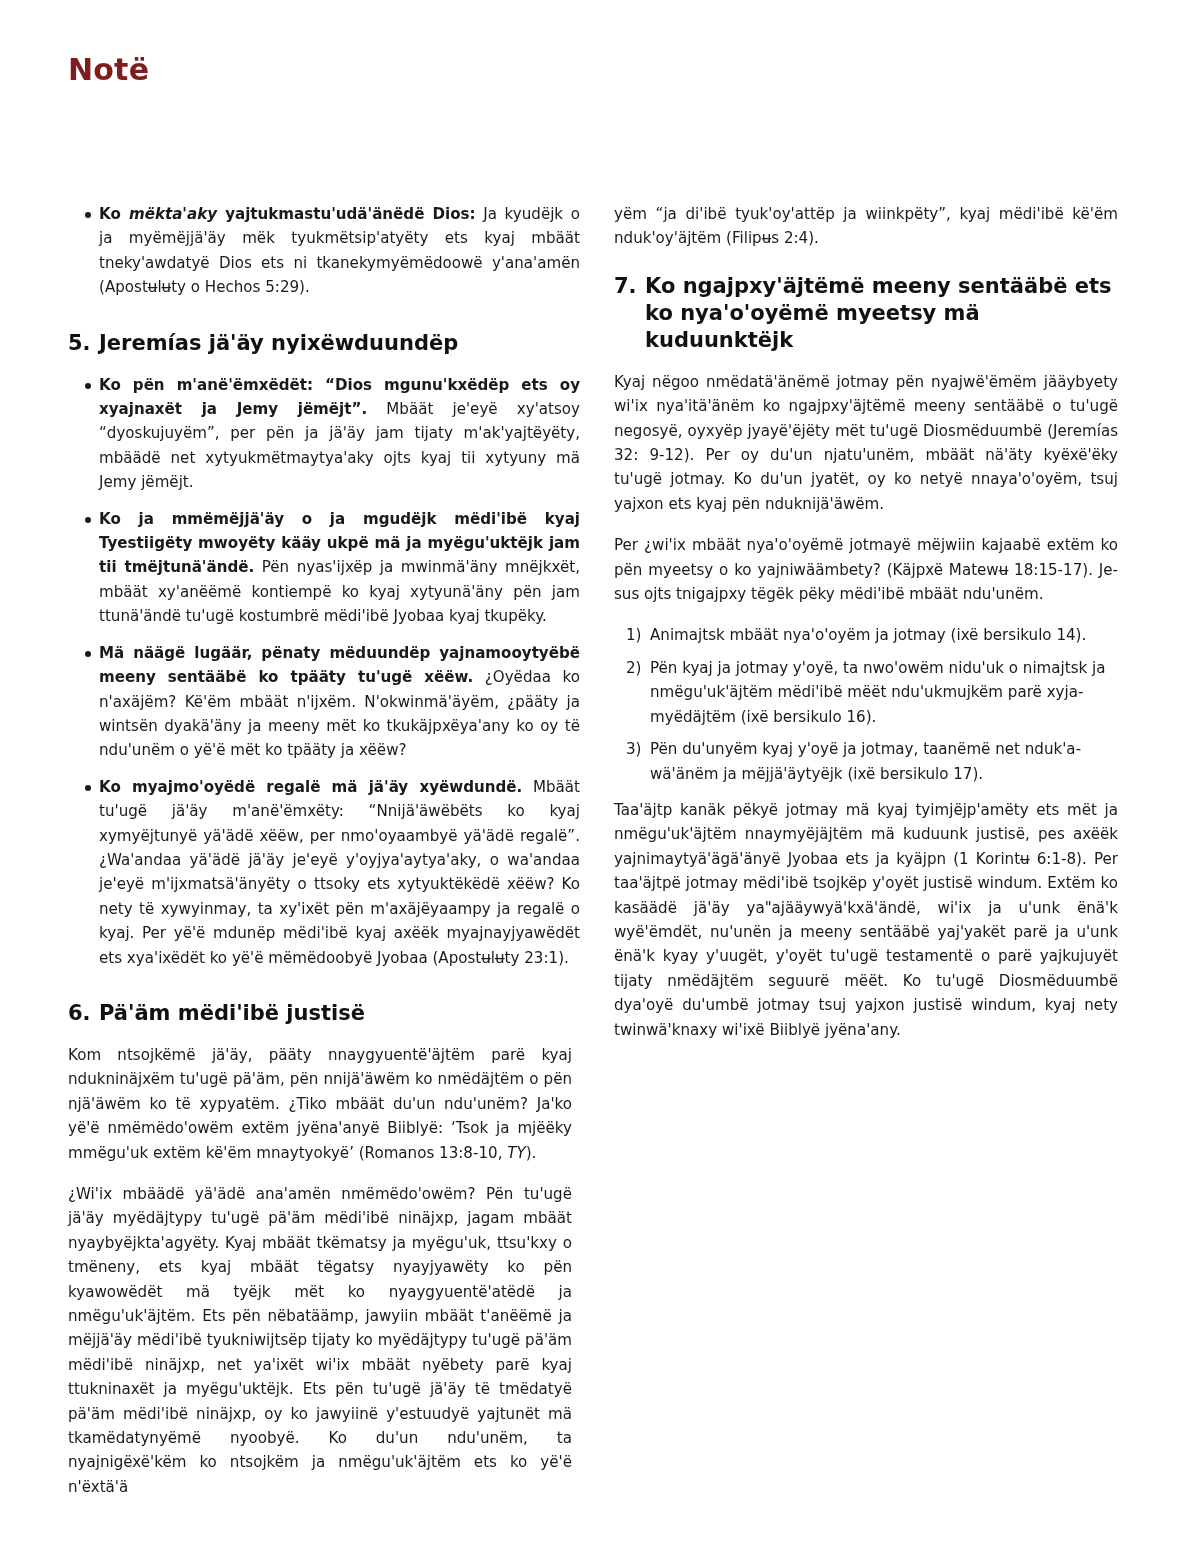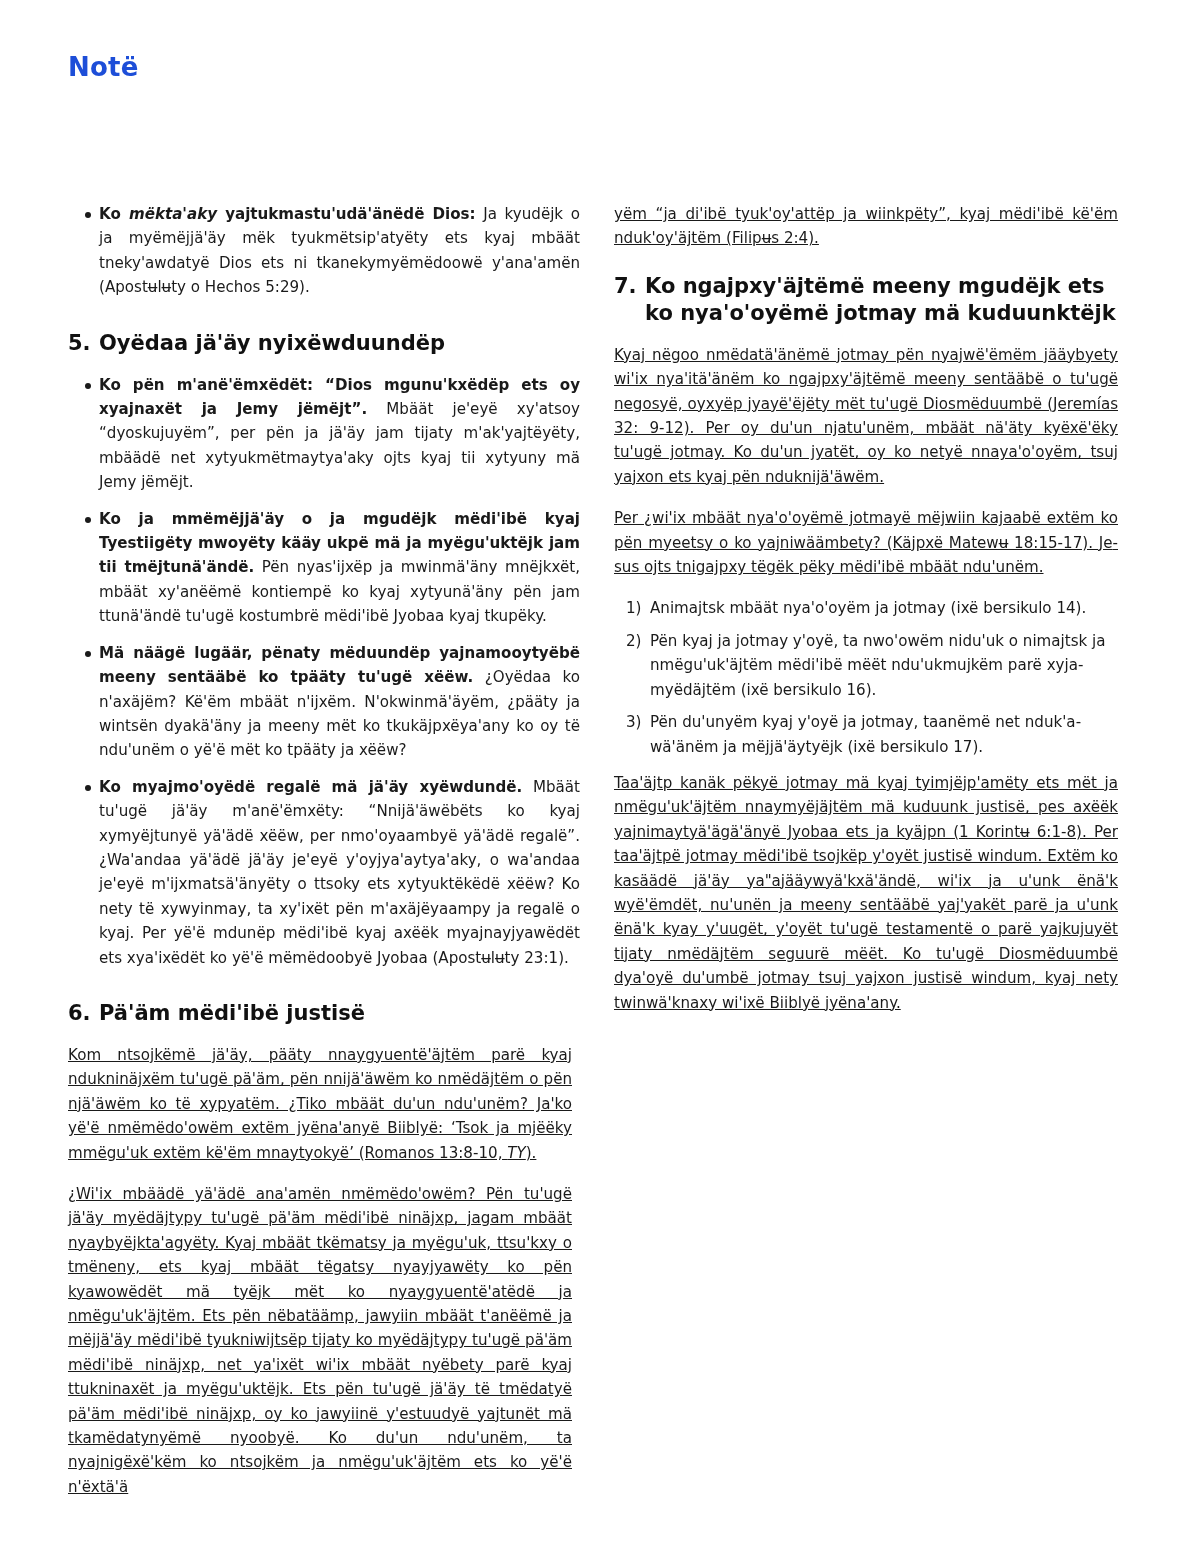--- a/index.html
+++ b/index.html
@@ -3,29 +3,29 @@
   <meta charset="utf-8">
   <style>
     html, body { margin: 0; padding: 0; background: #ffffff; }
     body {
       width: 1200px; height: 1543px; position: relative; overflow: hidden;
       font-family: "DejaVu Sans", sans-serif; color: #1a1a1a;
     }
     .header-title {
       position: absolute; left: 68px; top: 52px;
       font-family: "DejaVu Sans", sans-serif; font-weight: bold;
-      font-size: 26px; color: #1d4ed8; letter-spacing: 0.2px;
+      font-size: 30px; color: #7f1d1d; letter-spacing: 0.2px;
     }
     .col {
       position: absolute; top: 202px; width: 512px;
       font-size: 15.1px; line-height: 24.4px;
     }
     .col-left { left: 68px; }
     .col-right { left: 614px; }
-    p { margin: 0 8px 17px 0; text-align: justify; hyphens: manual; text-decoration: underline; }
+    p { margin: 0 8px 17px 0; text-align: justify; hyphens: manual; }
     .bullet-list { list-style: none; margin: 0; padding: 0; }
     .bullet-item { position: relative; padding-left: 31px; margin: 0 0 12px 0; text-align: justify; }
     .bullet-item::before {
       content: ""; position: absolute; left: 17px; top: 10px;
       width: 6px; height: 6px; border-radius: 50%; background: #1a1a1a;
     }
     .b { font-weight: bold; }
     .i { font-style: italic; }
     h2 {
       font-family: "DejaVu Sans", sans-serif; font-weight: normal;
@@ -45,21 +45,21 @@
 
 <div class="header-title">Notë</div>
 
 <div class="col col-left">
   <ul class="bullet-list">
     <li class="bullet-item"><span class="b">Ko </span><span class="b i">mëkta'aky</span><span class="b"> yajtukmastu'udä'änëdë Dios:</span><span> Ja kyudëjk o ja myëmëjjä'äy mëk tyukmëtsip'atyëty ets kyaj mbäät tneky'awda­tyë Dios ets ni tkanekymyëmëdoowë y'ana'amën (Apostʉlʉty o Hechos 5:29).</span></li>
   </ul>
 
   <h2 class="gap-top">
       <span class="num">5.</span>
-      <span class="txt">Oyëdaa jä'äy nyixëwduundëp</span>
+      <span class="txt">Jeremías jä'äy nyixëwduundëp</span>
     </h2>
 
   <ul class="bullet-list">
     <li class="bullet-item"><span class="b">Ko pën m'anë'ëmxëdët: “Dios mgunu'kxëdëp ets oy xyajna­xët ja Jemy jëmëjt”.</span><span> Mbäät je'eyë xy'atsoy “dyoskujuyëm”, per pën ja jä'äy jam tijaty m'ak'yajtëyëty, mbäädë net xytyukmët­maytya'aky ojts kyaj tii xytyuny mä Jemy jëmëjt.</span></li>
     <li class="bullet-item"><span class="b">Ko ja mmëmëjjä'äy o ja mgudëjk mëdi'ibë kyaj Tyestiigëty mwoyëty kääy ukpë mä ja myëgu'uktëjk jam tii tmëjtu­nä'ändë.</span><span> Pën nyas'ijxëp ja mwinmä'äny mnëjkxët, mbäät xy'a­nëëmë kontiempë ko kyaj xytyunä'äny pën jam ttunä'ändë tu'u­gë kostumbrë mëdi'ibë Jyobaa kyaj tkupëky.</span></li>
     <li class="bullet-item"><span class="b">Mä näägë lugäär, pënaty mëduundëp yajnamooytyëbë meeny sentääbë ko tpääty tu'ugë xëëw.</span><span> ¿Oyëdaa ko n'axä­jëm? Kë'ëm mbäät n'ijxëm. N'okwinmä'äyëm, ¿pääty ja wintsën dyakä'äny ja meeny mët ko tkukäjpxëya'any ko oy të ndu'unëm o yë'ë mët ko tpääty ja xëëw?</span></li>
     <li class="bullet-item"><span class="b">Ko myajmo'oyëdë regalë mä jä'äy xyëwdundë.</span><span> Mbäät tu'ugë jä'äy m'anë'ëmxëty: “Nnijä'äwëbëts ko kyaj xymyëjtunyë yä'ä­dë xëëw, per nmo'oyaambyë yä'ädë regalë”. ¿Wa'andaa yä'ädë jä'äy je'eyë y'oyjya'aytya'aky, o wa'andaa je'eyë m'ijxmatsä'änyëty o ttsoky ets xytyuktëkëdë xëëw? Ko nety të xywyinmay, ta xy'i­xët pën m'axäjëyaampy ja regalë o kyaj. Per yë'ë mdunëp më­di'ibë kyaj axëëk myajnayjyawëdët ets xya'ixëdët ko yë'ë mëmë­doobyë Jyobaa (Apostʉlʉty 23:1).</span></li>
   </ul>
 
   <h2 class="gap-top">
@@ -68,21 +68,21 @@
     </h2>
   <p><span>Kom ntsojkëmë jä'äy, pääty nnaygyuentë'äjtëm parë kyaj ndukninäj­xëm tu'ugë pä'äm, pën nnijä'äwëm ko nmëdäjtëm o pën njä'äwëm ko të xypyatëm. ¿Tiko mbäät du'un ndu'unëm? Ja'ko yë'ë nmëmë­do'owëm extëm jyëna'anyë Biiblyë: ‘Tsok ja mjëëky mmëgu'uk extëm kë'ëm mnaytyokyë’ (Romanos 13:8-10, </span><span class="i">TY</span><span>).</span></p>
   <p>¿Wi'ix mbäädë yä'ädë ana'amën nmëmëdo'owëm? Pën tu'ugë jä'äy myëdäjtypy tu'ugë pä'äm mëdi'ibë ninäjxp, jagam mbäät nyay­byëjkta'agyëty. Kyaj mbäät tkëmatsy ja myëgu'uk, ttsu'kxy o tmë­neny, ets kyaj mbäät tëgatsy nyayjyawëty ko pën kyawowëdët mä tyëjk mët ko nyaygyuentë'atëdë ja nmëgu'uk'äjtëm. Ets pën nëba­tääm­p, jawyiin mbäät t'anëëmë ja mëjjä'äy mëdi'ibë tyukniwijtsëp tijaty ko myëdäjtypy tu'ugë pä'äm mëdi'ibë ninäjxp, net ya'ixët wi'ix mbäät nyëbety parë kyaj ttukninaxët ja myëgu'uktëjk. Ets pën tu'u­gë jä'äy të tmëdatyë pä'äm mëdi'ibë ninäjxp, oy ko jawyiinë y'estuu­dyë yajtunët mä tkamëdatynyëmë nyoobyë. Ko du'un ndu'unëm, ta nyajnigëxë'këm ko ntsojkëm ja nmëgu'uk'äjtëm ets ko yë'ë n'ëxtä'ä­</p>
 </div>
 
 <div class="col col-right">
   <p>yëm “ja di'ibë tyuk'oy'attëp ja wiinkpëty”, kyaj mëdi'ibë kë'ëm nduk'­oy'äjtëm (Filipʉs 2:4).</p>
 
   <h2 style="margin-top:22px">
       <span class="num">7.</span>
-      <span class="txt">Ko ngajpxy'äjtëmë meeny mgudëjk ets ko nya'o'oyëmë jotmay mä kuduunktëjk</span>
+      <span class="txt">Ko ngajpxy'äjtëmë meeny sentääbë ets ko nya'o'oyëmë myeetsy mä kuduunktëjk</span>
     </h2>
   <p>Kyaj nëgoo nmëdatä'änëmë jotmay pën nyajwë'ëmëm jääybyety wi'ix nya'itä'änëm ko ngajpxy'äjtëmë meeny sentääbë o tu'ugë ne­gosyë, oyxyëp jyayë'ëjëty mët tu'ugë Diosmëduumbë (Jeremías 32: 9-12). Per oy du'un njatu'unëm, mbäät nä'äty kyëxë'ëky tu'ugë jot­may. Ko du'un jyatët, oy ko netyë nnaya'o'oyëm, tsuj yajxon ets kyaj pën nduknijä'äwëm.</p>
   <p>Per ¿wi'ix mbäät nya'o'oyëmë jotmayë mëjwiin kajaabë extëm ko pën myeetsy o ko yajniwäämbety? (Käjpxë Matewʉ 18:15-17). Je­sus ojts tnigajpxy tëgëk pëky mëdi'ibë mbäät ndu'unëm.</p>
 
   <ol class="num-list">
     <li class="num-item"><span class="n">1)</span><span>Animajtsk mbäät nya'o'oyëm ja jotmay (ixë bersikulo 14).</span></li>
     <li class="num-item"><span class="n">2)</span><span>Pën kyaj ja jotmay y'oyë, ta nwo'owëm nidu'uk o nimajtsk ja nmëgu'uk'äjtëm mëdi'ibë mëët ndu'ukmujkëm parë xyja­myëdäjtëm (ixë bersikulo 16).</span></li>
     <li class="num-item"><span class="n">3)</span><span>Pën du'unyëm kyaj y'oyë ja jotmay, taanëmë net nduk'a­wä'änëm ja mëjjä'äytyëjk (ixë bersikulo 17).</span></li>
   </ol>
 

